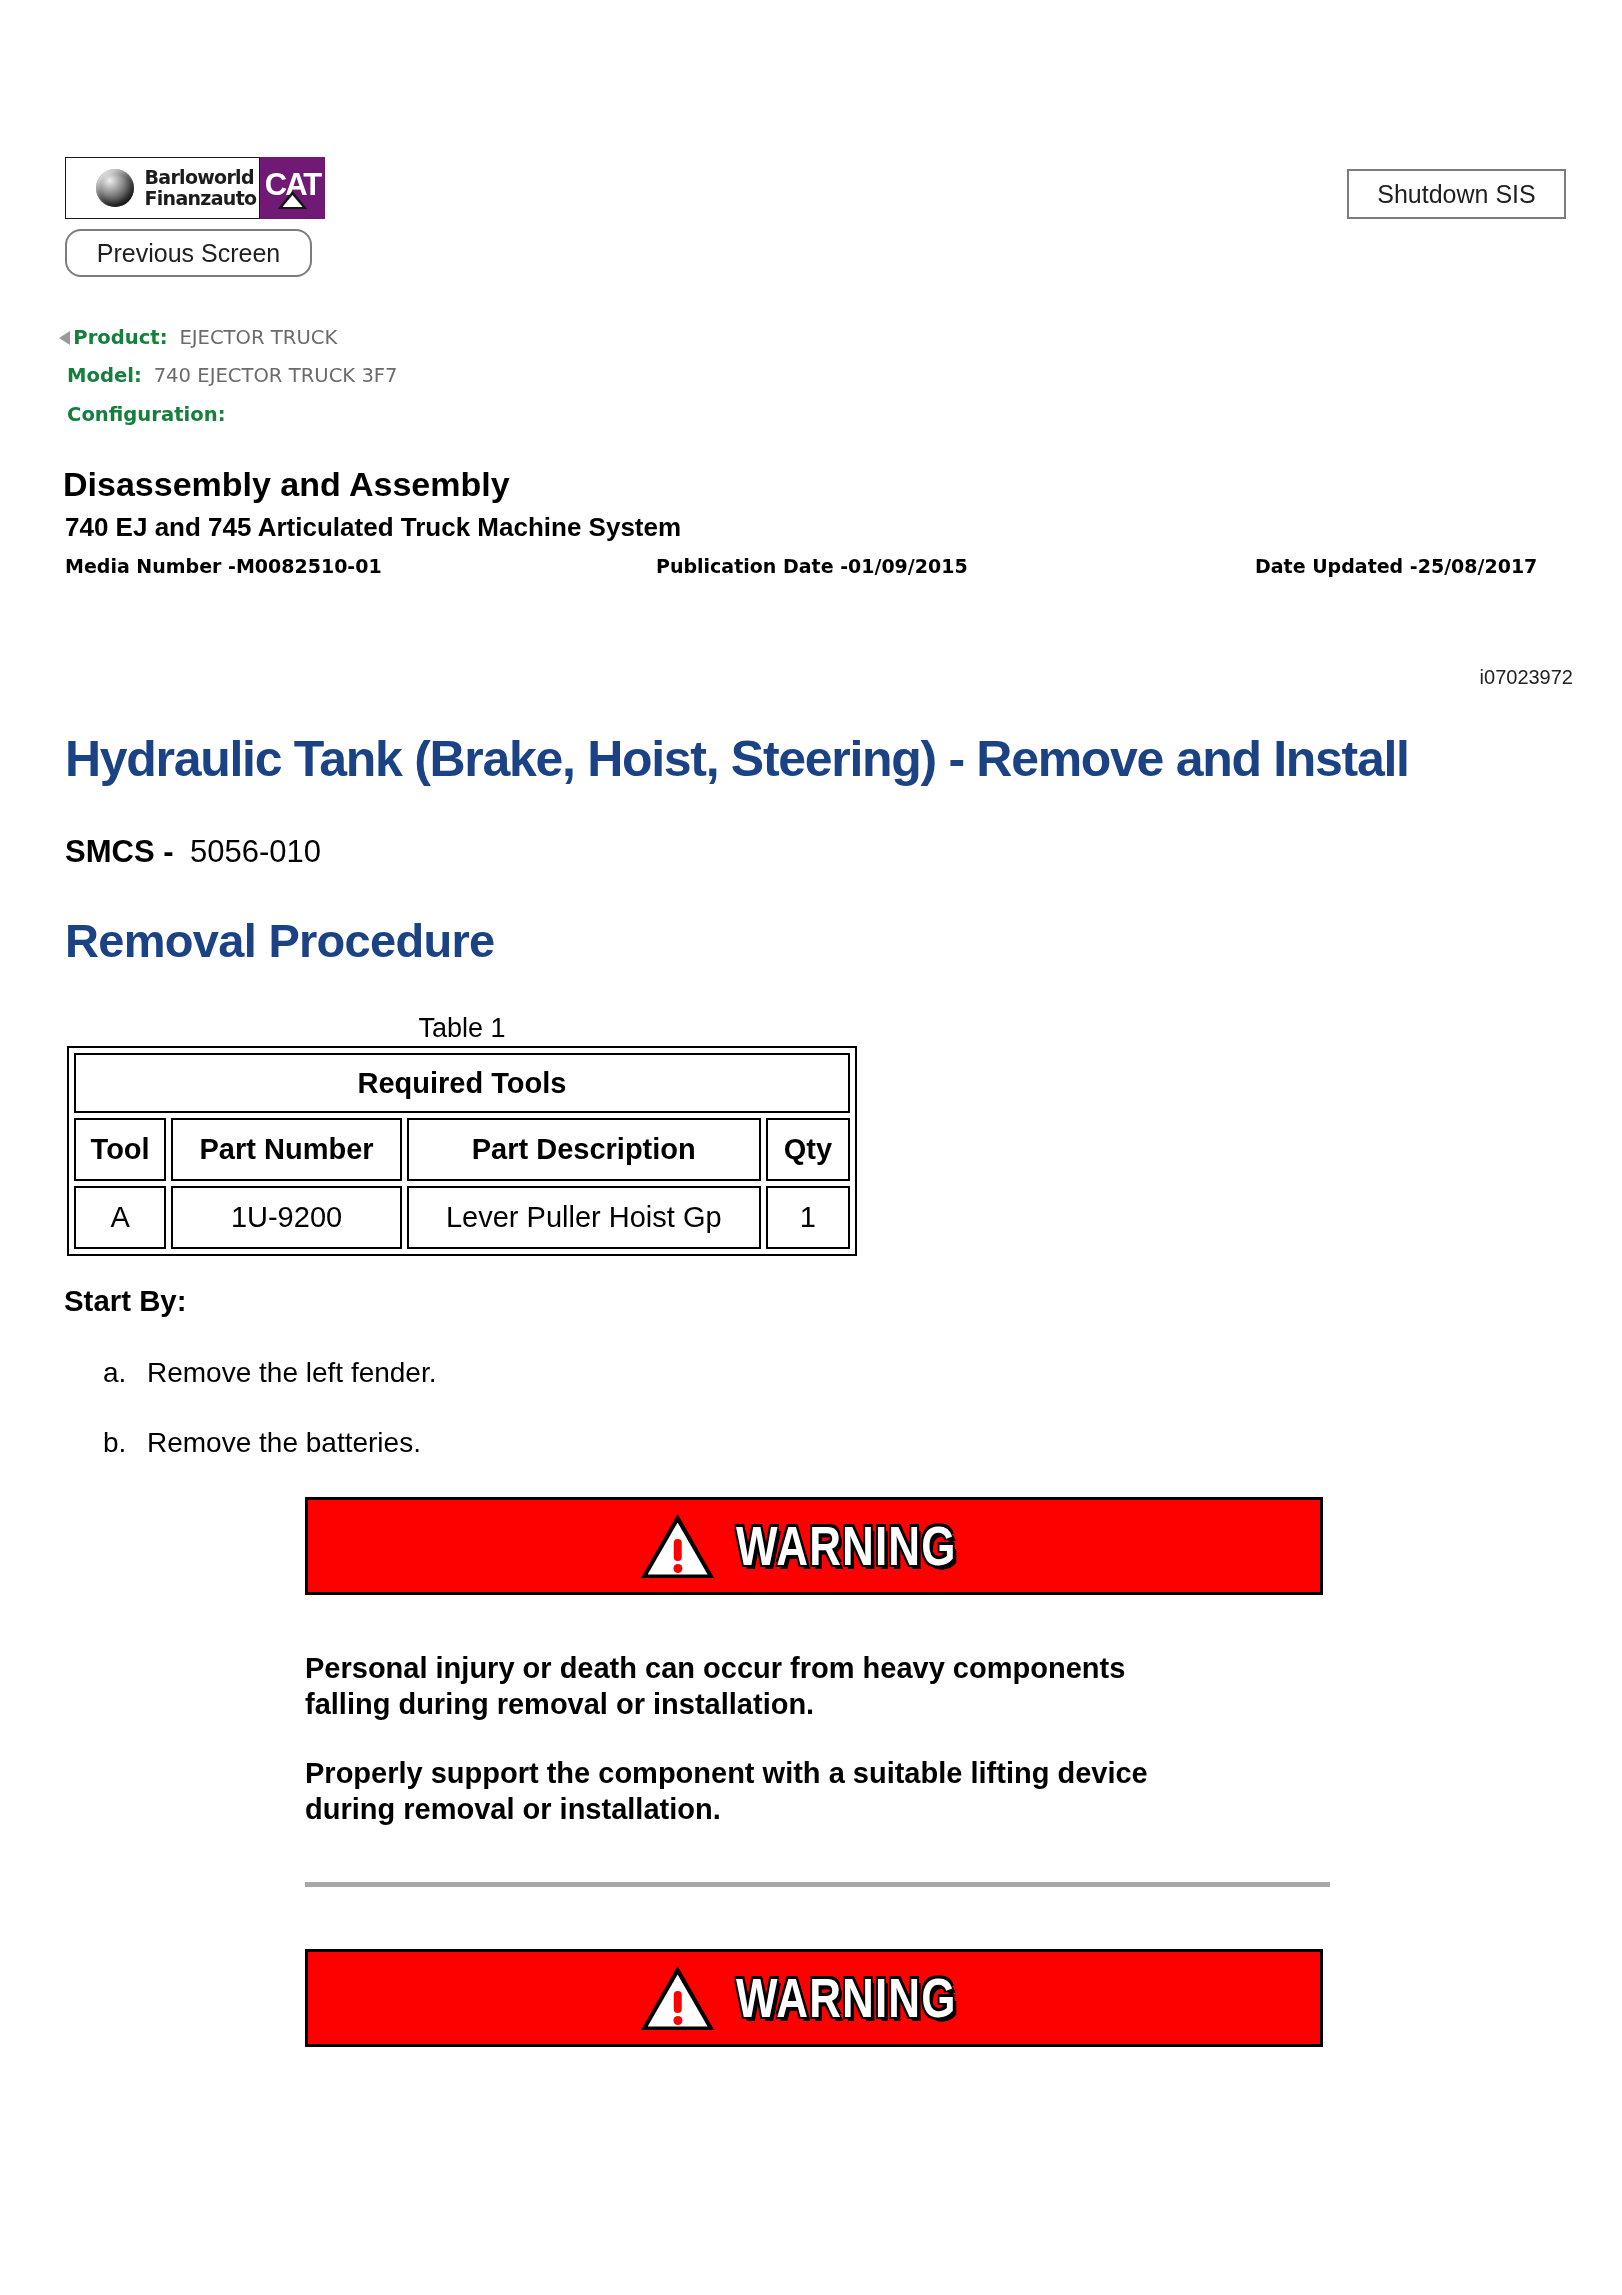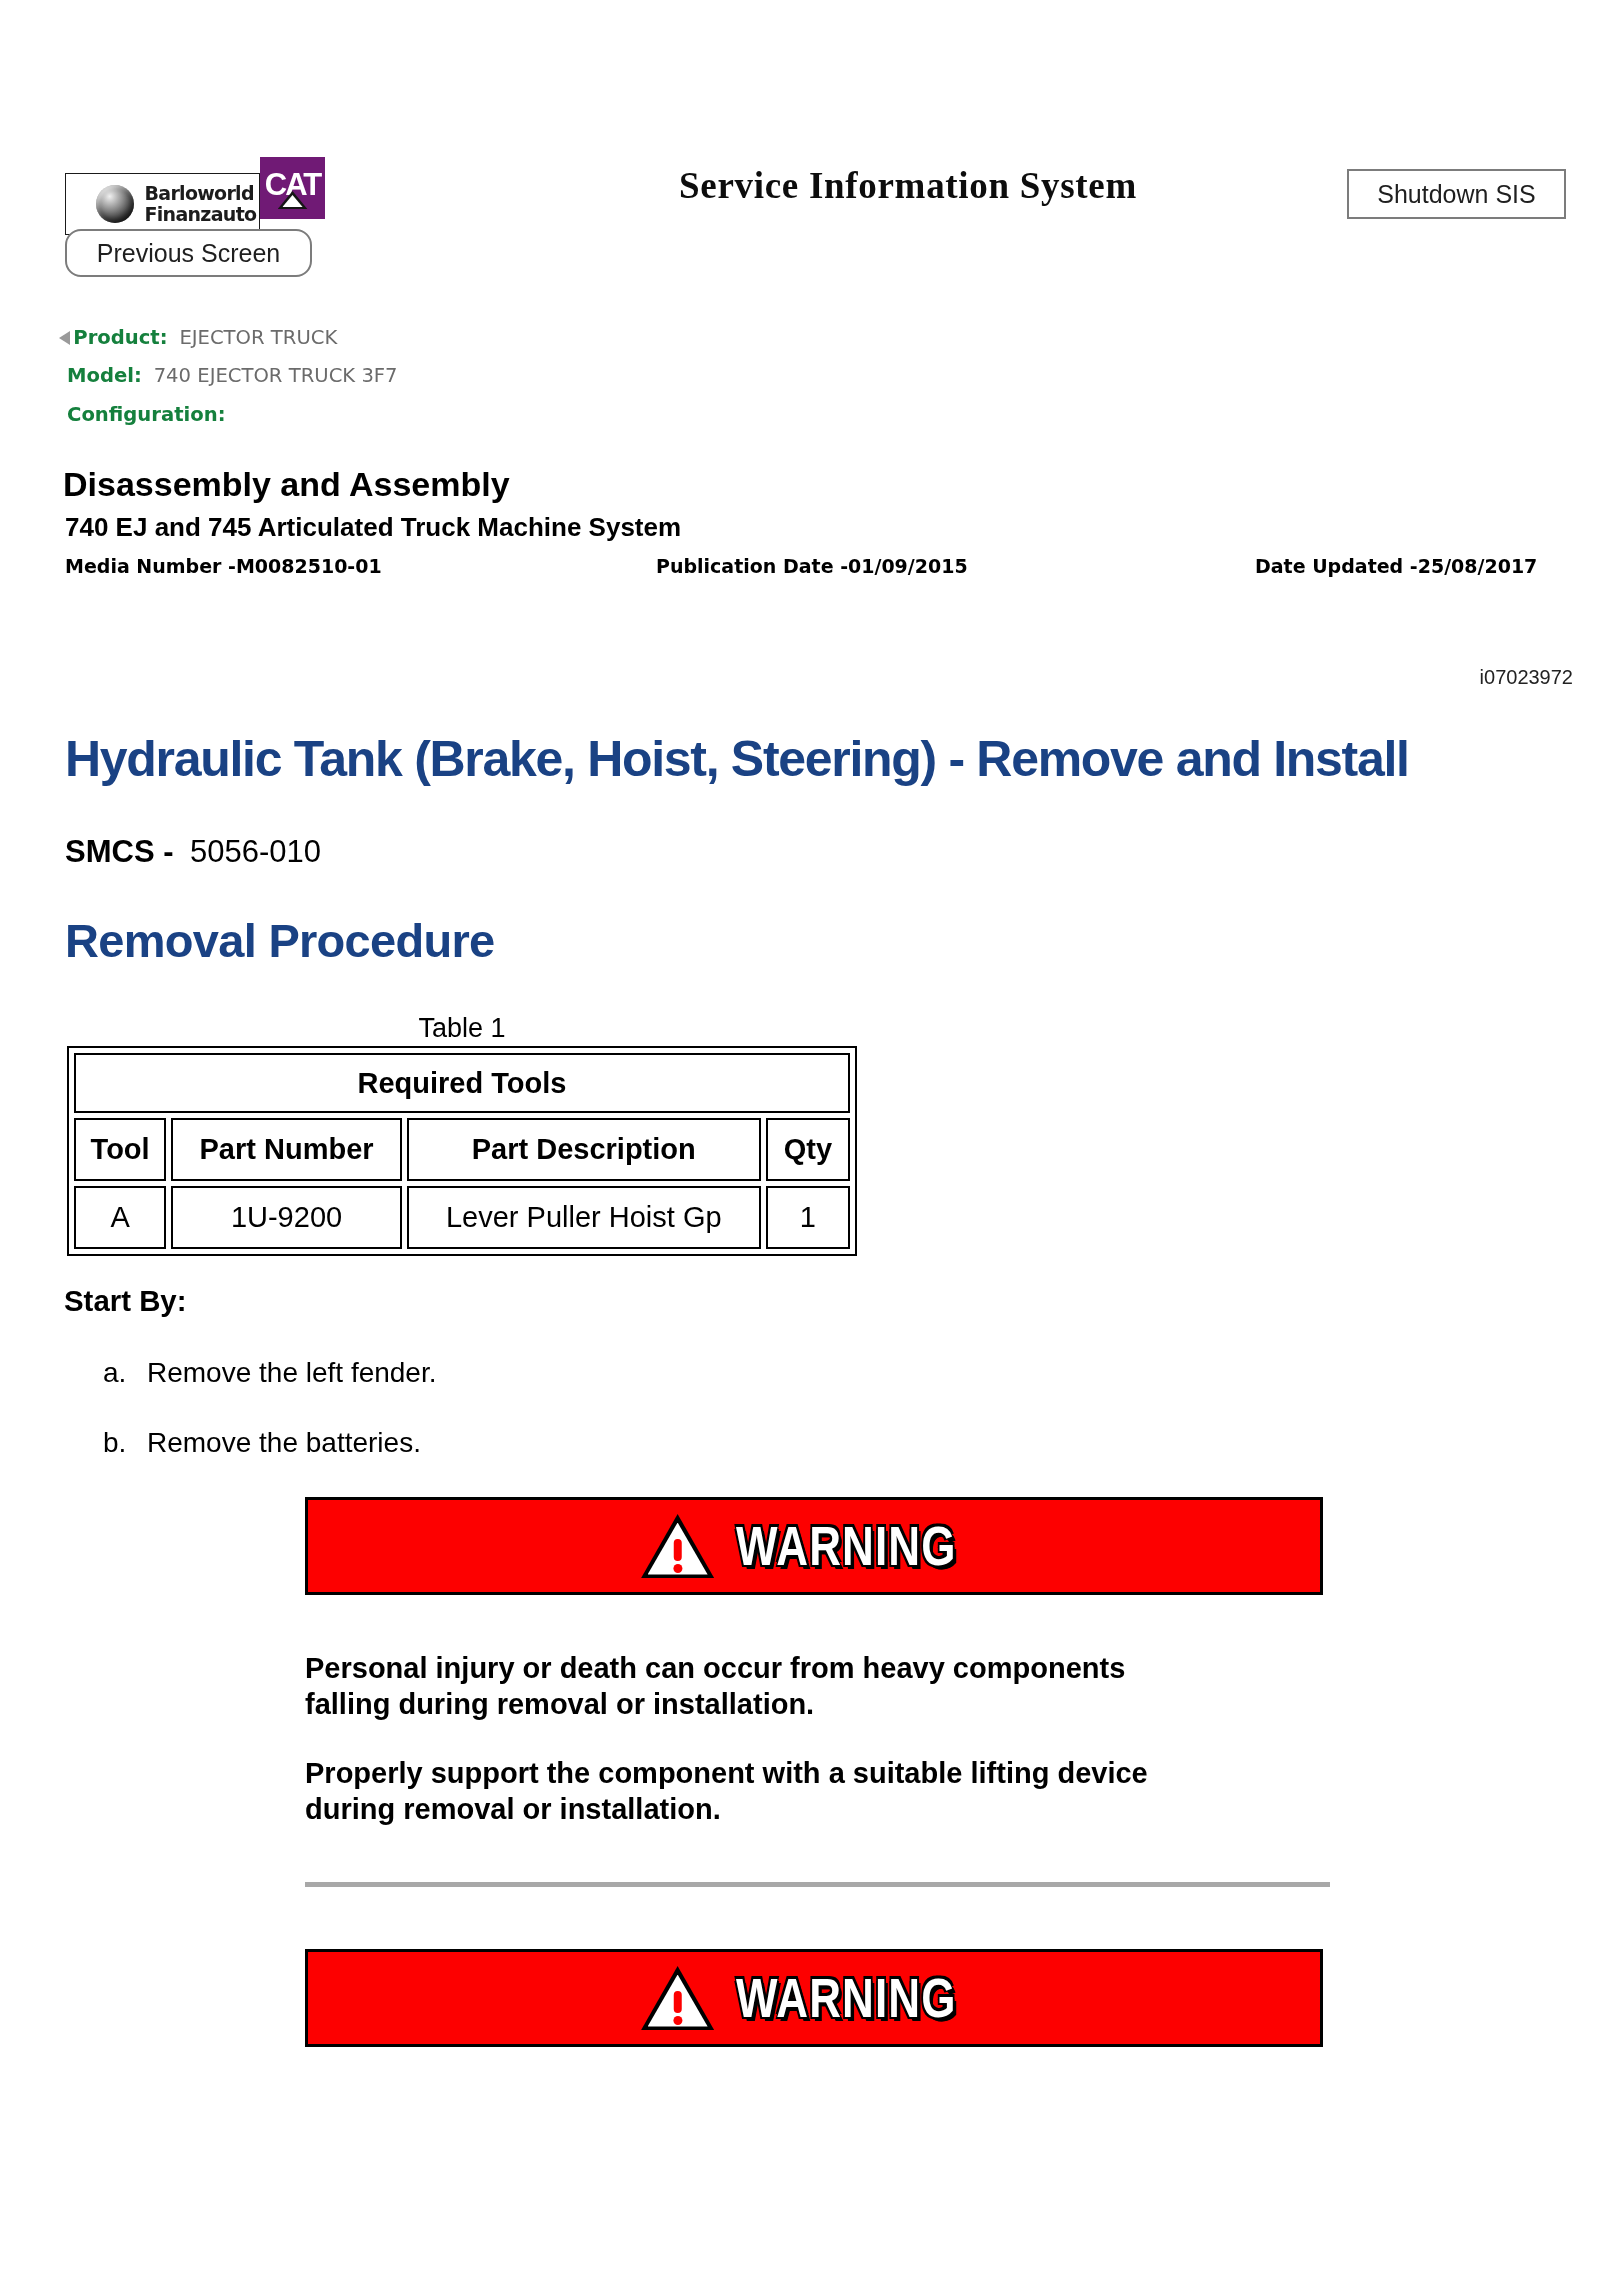--- a/index.html
+++ b/index.html
@@ -3,21 +3,21 @@
 <meta charset="utf-8">
 <style>
   html,body{margin:0;padding:0;background:#ffffff;}
   .page{
     position:relative;width:1623px;height:2295px;background:#ffffff;overflow:hidden;
     font-family:"Liberation Sans",sans-serif;color:#000;
   }
   
   .logo{position:absolute;left:65px;top:157px;height:62px;display:flex;}
   .logo-white{box-sizing:border-box;height:62px;width:195px;border:1.3px solid #1a1a1a;background:#fff;
-    display:flex;align-items:center;padding-left:30px;margin-top:16px;}
+    display:flex;align-items:center;padding-left:30px;}
   .globe{width:38px;height:38px;border-radius:50%;flex:0 0 auto;
     background:radial-gradient(circle at 36% 30%,#f0f0f0 0%,#b5b5b5 22%,#6f6f6f 48%,#2e2e2e 78%,#101010 100%);
     box-shadow:inset -2.6px -3.9px 6.5px rgba(0,0,0,.55), inset 2px 2.6px 3.9px rgba(255,255,255,.6);}
   .logo-text{margin-left:10.5px;font-family:"DejaVu Sans",sans-serif;font-weight:bold;font-size:19px;
     line-height:21px;letter-spacing:-0.7px;color:#1c1c1c;}
   .cat-box{position:relative;width:65px;height:62px;background:#701a75;display:flex;align-items:flex-start;justify-content:center;}
   .cat-text{color:#fff;font-weight:bold;font-size:31px;letter-spacing:-2px;line-height:56px;}
   .cat-tri-outer{position:absolute;left:50%;top:34px;transform:translateX(-50%);width:30px;height:18.3px;background:#161616;
     clip-path:polygon(50% 0,100% 100%,0 100%);}
   .cat-tri{position:absolute;left:50%;top:38px;transform:translateX(-50%);width:21px;height:12.4px;background:#fff;
@@ -98,21 +98,20 @@
         <div>Finanzauto</div>
       </div>
     </div>
     <div class="cat-box">
       <span class="cat-text">CAT</span>
       <span class="cat-tri-outer"></span>
       <span class="cat-tri"></span>
     </div>
   </div>
 
-  <div class="sis-title">Service Information System</div>
 
   <div class="btn btn-shutdown">Shutdown SIS</div>
   <div class="btn btn-prev">Previous Screen</div>
 
   <div class="meta row-product">
     <span class="back-arrow"></span>
     <span class="lbl">Product:</span>
     <span class="val">EJECTOR TRUCK</span>
   </div>
   <div class="meta row-model">

